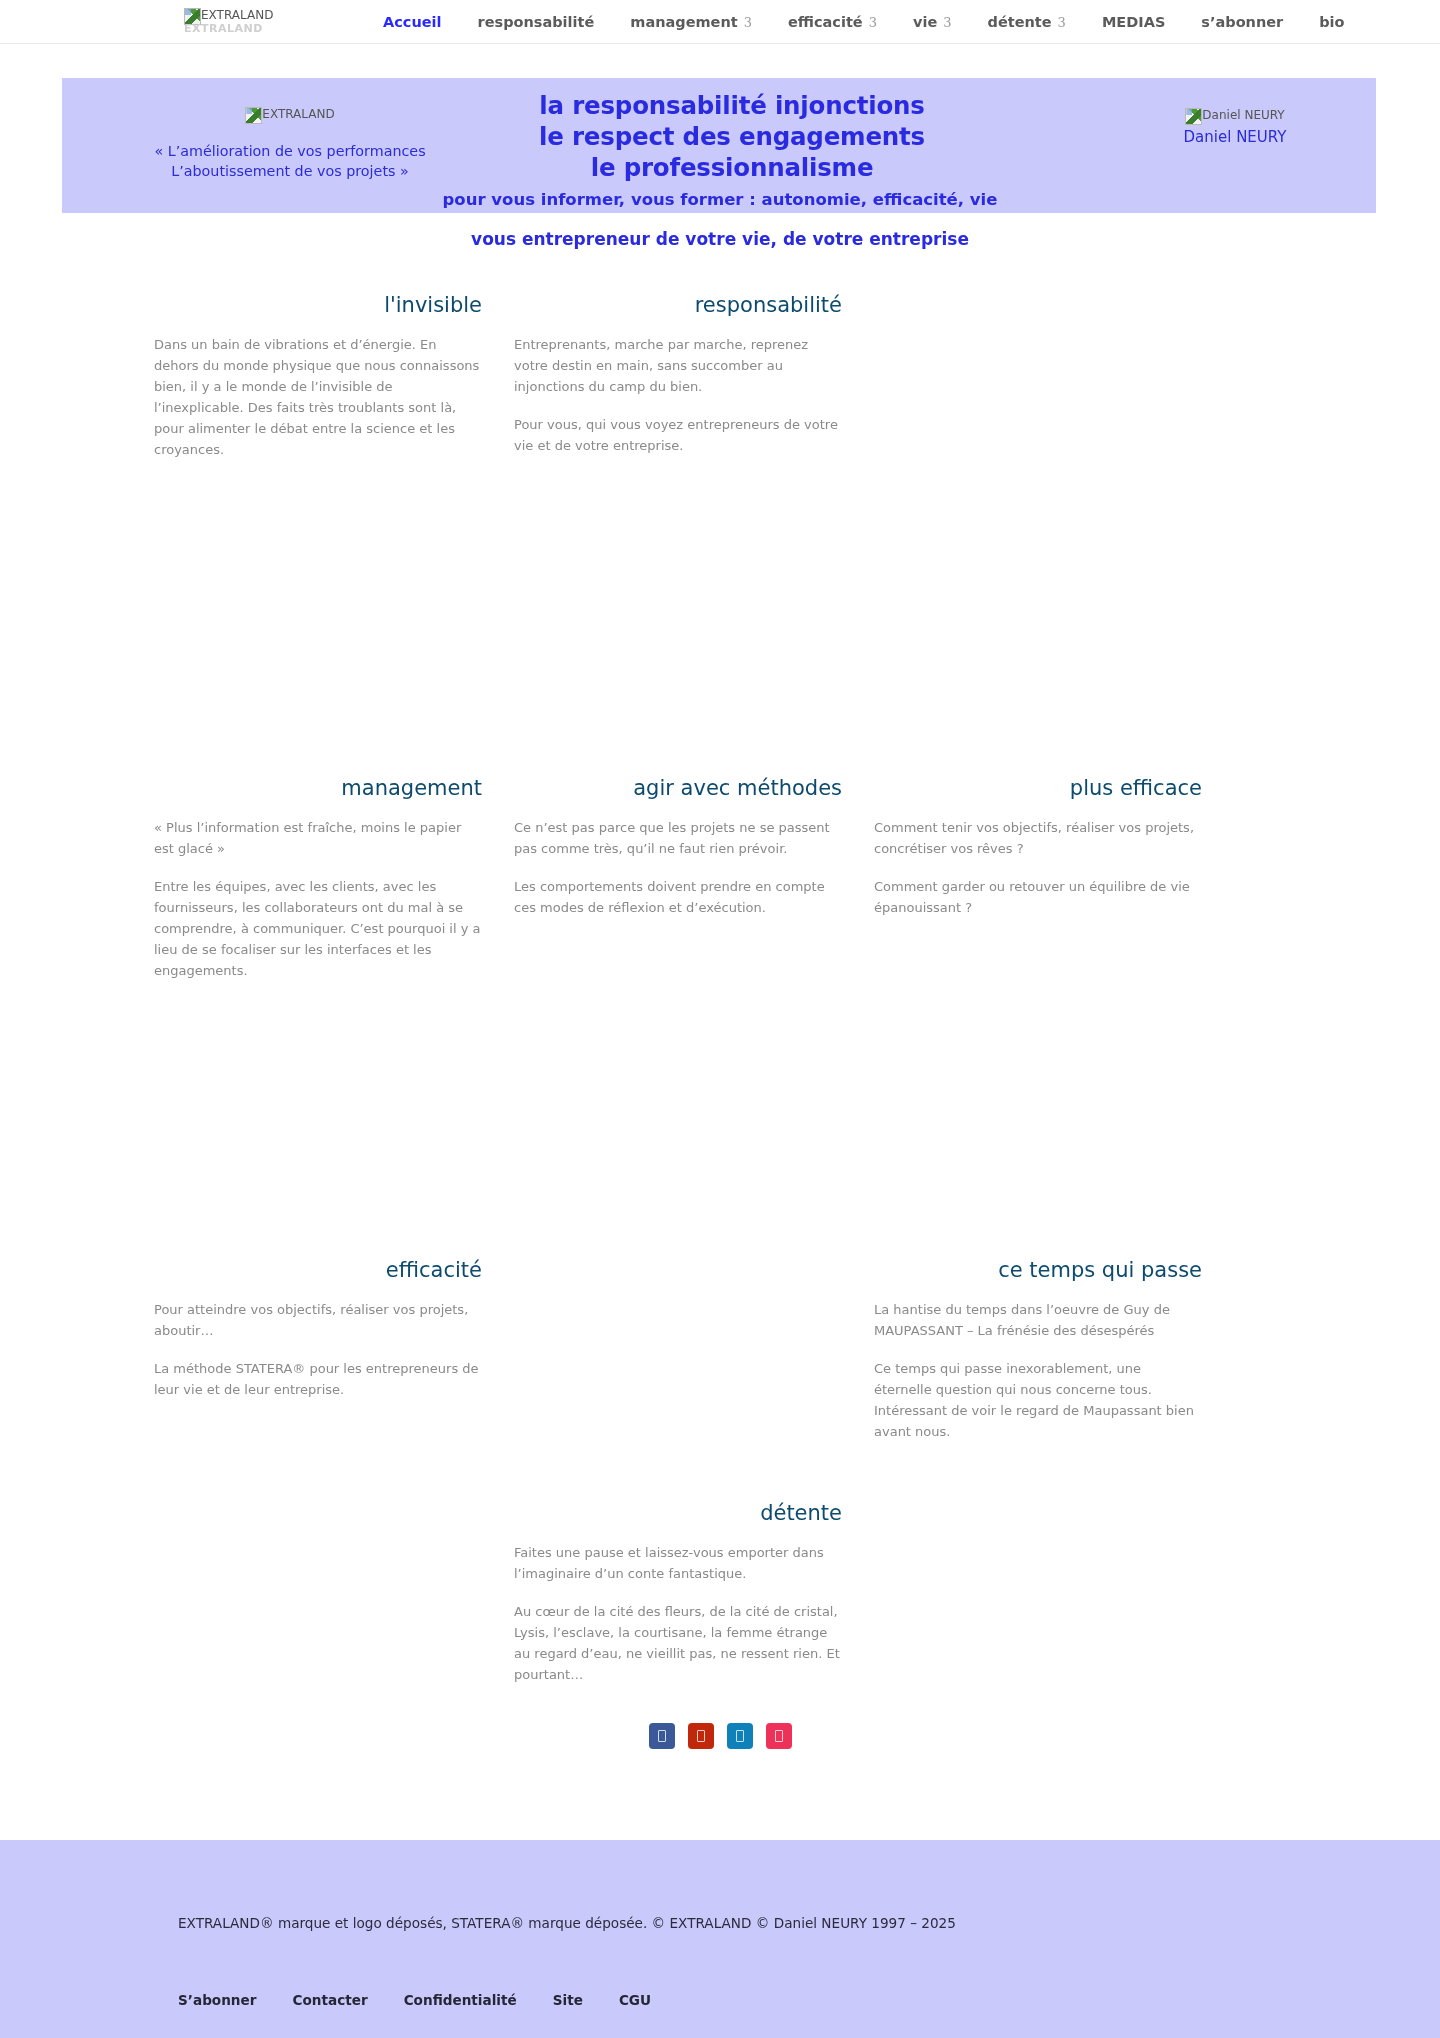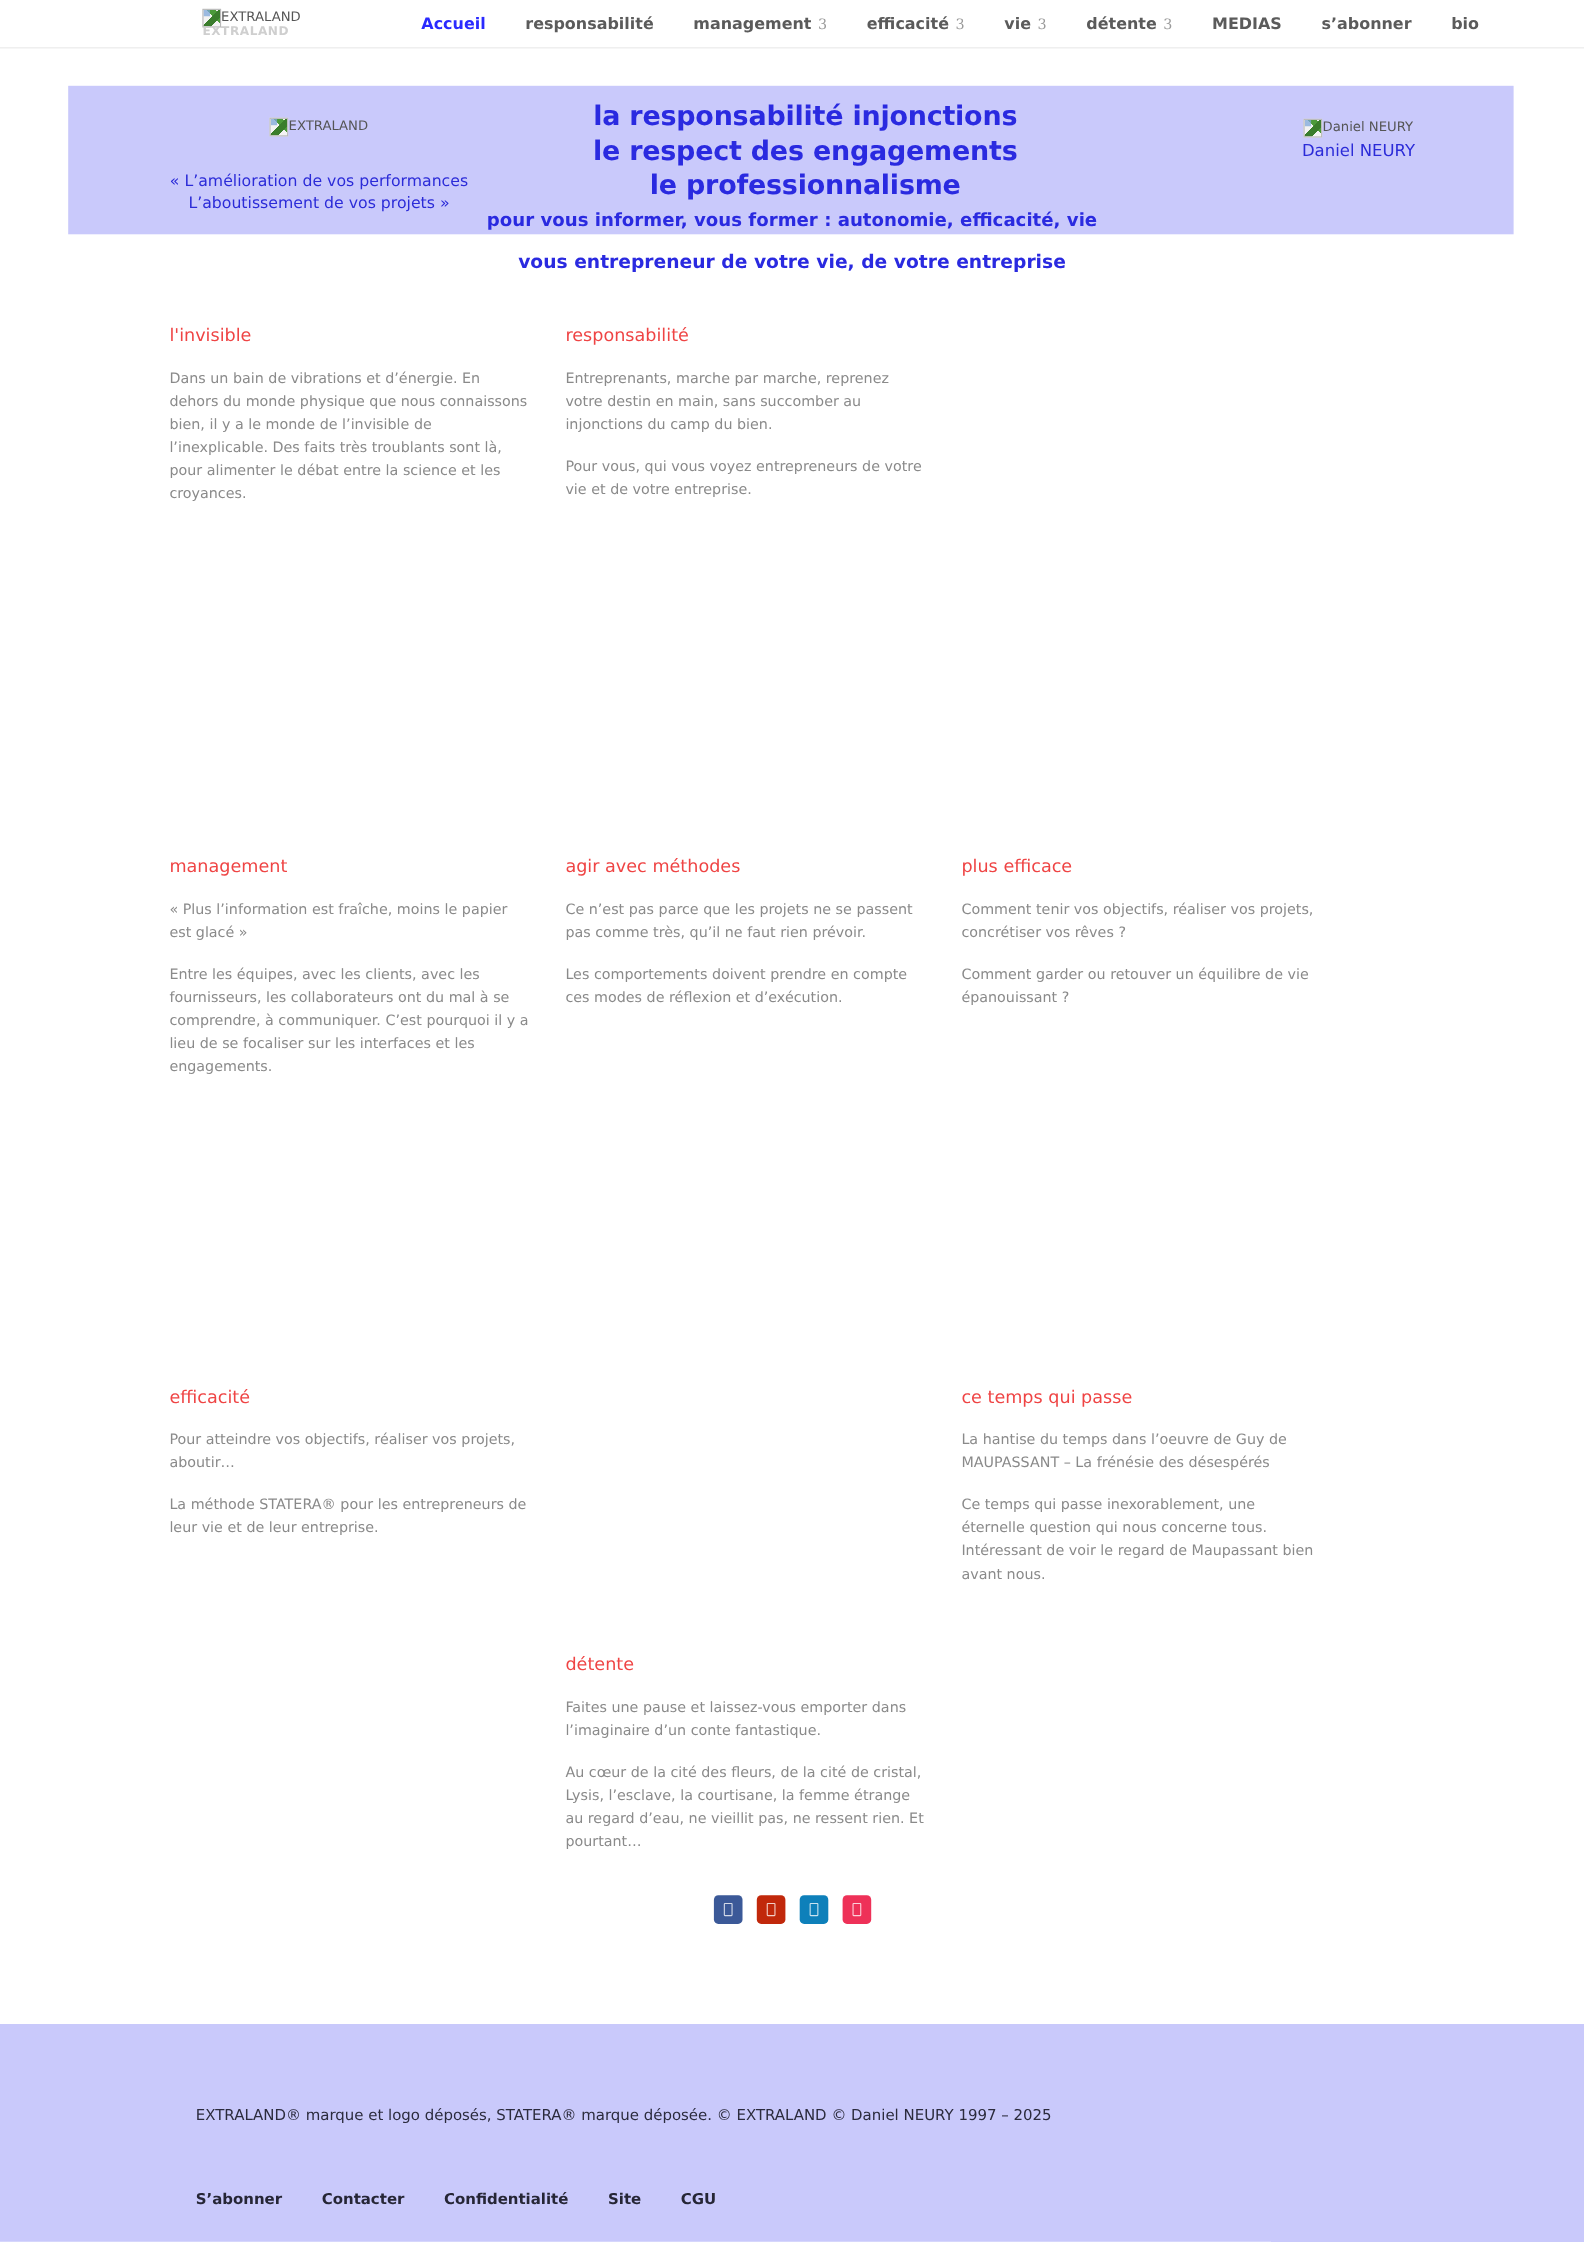--- a/index.html
+++ b/index.html
@@ -109,21 +109,21 @@
   }
   .hero-left {
     position: absolute;
     left: 18px;
     top: 25px;
     width: 420px;
     text-align: center;
   }
   .hero-left .logo-wrap { display:block; height: 24px; }
   .hero-left .tagline {
-    margin-top: 28px;
+    margin-top: 14px;
     font-size: 14.3px;
     line-height: 20px;
     color: #2b2bd8;
     text-align: center;
   }
   .hero-center {
     position: absolute;
     left: 420px;
     top: 12px;
     width: 500px;
@@ -176,24 +176,24 @@
   .row {
     position: relative;
     width: 1440px;
     display: flex;
   }
   .col {
     width: 360px;
     padding: 0 16px;
   }
   .col-title {
-    text-align: left;
-    font-size: 16px;
+    text-align: right;
+    font-size: 21px;
     font-weight: 400;
-    color: #ef4444;
+    color: #0c4a6e;
     margin: 0 0 14px 0;
     line-height: 30px;
   }
   .col p {
     margin: 0 0 17px 0;
     font-size: 13px;
     line-height: 21px;
     color: #8a8a8a;
   }
   .col p:last-child { margin-bottom: 0; }

